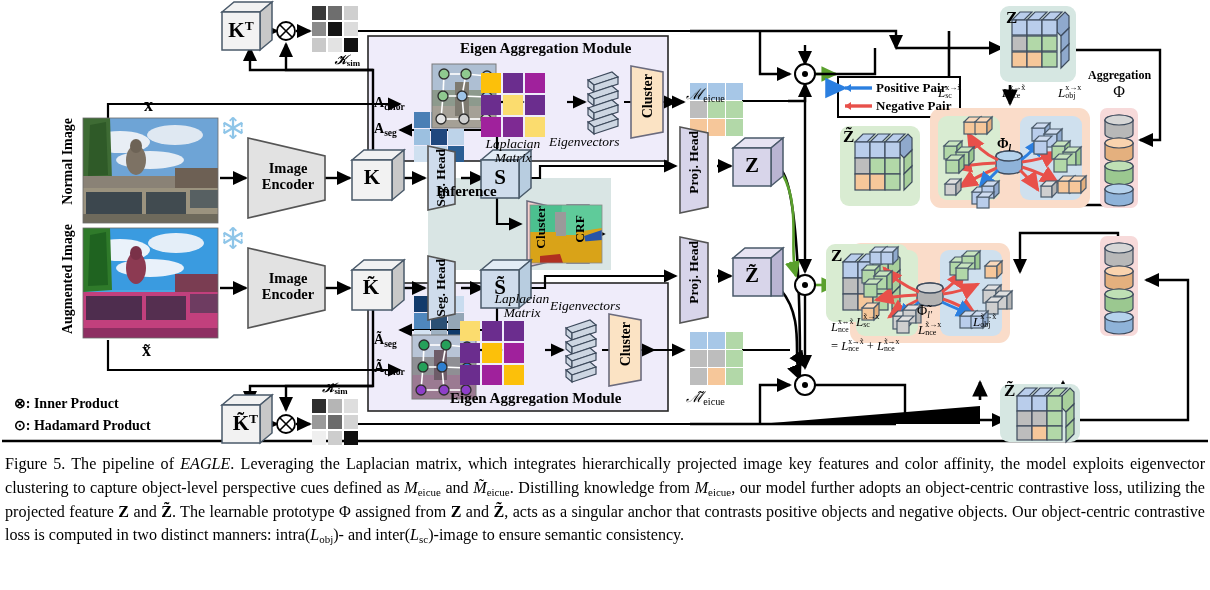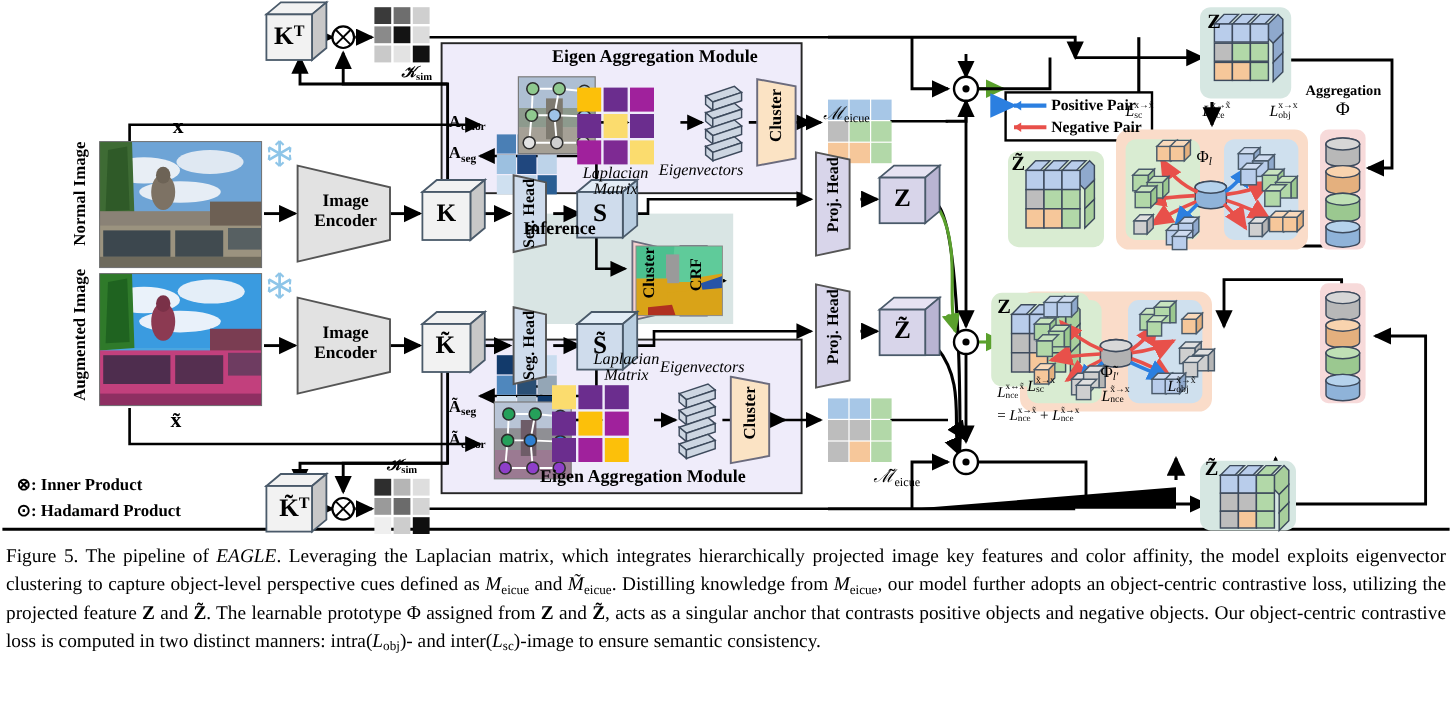--- a/index.html
+++ b/index.html
@@ -919,21 +919,21 @@
 
   <div class="lbl" style="left:460px;top:40px;font-size:15px;">Eigen Aggregation Module</div>
   <div class="lbl" style="left:450px;top:390px;font-size:15px;">Eigen Aggregation Module</div>
 
   <div class="lbl ital" style="left:479px;top:137px;width:68px;text-align:center;font-size:13.5px;line-height:1.05;font-weight:normal;font-style:italic;">Laplacian Matrix</div>
   <div class="lbl ital" style="left:549px;top:134px;font-size:13.5px;font-weight:normal;font-style:italic;">Eigenvectors</div>
   <div class="lbl ital" style="left:488px;top:292px;width:68px;text-align:center;font-size:13.5px;line-height:1.05;font-weight:normal;font-style:italic;">Laplacian Matrix</div>
   <div class="lbl ital" style="left:550px;top:298px;font-size:13.5px;font-weight:normal;font-style:italic;">Eigenvectors</div>
 
   <div class="lbl" style="left:686px;top:60px;font-size:15px;font-weight:normal;margin-top:23px;"><span class="cal">ℳ</span><span class="sub">eicue</span></div>
-  <div class="lbl" style="left:686px;top:386px;font-size:15px;font-weight:normal;margin-left:42px;"><span class="cal">ℳ̃</span><span class="sub">eicue</span></div>
+  <div class="lbl" style="left:686px;top:386px;font-size:15px;font-weight:normal;"><span class="cal">ℳ̃</span><span class="sub">eicue</span></div>
 
   <div class="lbl" style="left:436px;top:183px;font-size:15px;">Inference</div>
   <div class="lbl vtext" style="left:533px;top:206px;font-size:13.5px;">Cluster</div>
   <div class="lbl vtext" style="left:572px;top:215px;font-size:13.5px;">CRF</div>
 
   <div class="lbl" style="left:876px;top:80px;font-size:13px;">Positive Pair</div>
   <div class="lbl" style="left:876px;top:98px;font-size:13px;">Negative Pair</div>
 
   <div class="lbl" style="left:14px;top:395px;font-size:14px;"><span>⊗</span><span>: Inner Product</span></div>
   <div class="lbl" style="left:14px;top:417px;font-size:14px;"><span>⊙</span><span>: Hadamard Product</span></div>
@@ -945,21 +945,21 @@
 
   <div class="lbl" style="left:938px;top:84px;font-size:13px;font-weight:normal;">
     <span class="cal">L</span><span style="display:inline-block;vertical-align:-0.15em;font-size:.62em;line-height:1;"><span style="display:block">x→x̃</span><span style="display:block">sc</span></span>
   </div>
   <div class="lbl" style="left:1002px;top:84px;font-size:13px;font-weight:normal;">
     <span class="cal">L</span><span style="display:inline-block;vertical-align:-0.15em;font-size:.62em;line-height:1;"><span style="display:block">x→x̃</span><span style="display:block">nce</span></span>
   </div>
   <div class="lbl" style="left:1058px;top:84px;font-size:13px;font-weight:normal;">
     <span class="cal">L</span><span style="display:inline-block;vertical-align:-0.15em;font-size:.62em;line-height:1;"><span style="display:block">x→x</span><span style="display:block">obj</span></span>
   </div>
-  <div class="lbl" style="left:997px;top:124px;font-size:14px;font-weight:normal;text-align:right;"><span>Φ</span><span class="sub ital">l</span></div>
+  <div class="lbl" style="left:997px;top:136px;font-size:14px;font-weight:bold;text-align:right;"><span>Φ</span><span class="sub ital">l</span></div>
 
   <div class="lbl" style="left:856px;top:313px;font-size:13px;font-weight:normal;">
     <span class="cal">L</span><span style="display:inline-block;vertical-align:-0.15em;font-size:.62em;line-height:1;"><span style="display:block">x̃→x</span><span style="display:block">sc</span></span>
   </div>
   <div class="lbl" style="left:918px;top:321px;font-size:13px;font-weight:normal;">
     <span class="cal">L</span><span style="display:inline-block;vertical-align:-0.15em;font-size:.62em;line-height:1;"><span style="display:block">x̃→x</span><span style="display:block">nce</span></span>
   </div>
   <div class="lbl" style="left:973px;top:313px;font-size:13px;font-weight:normal;">
     <span class="cal">L</span><span style="display:inline-block;vertical-align:-0.15em;font-size:.62em;line-height:1;"><span style="display:block">x̃→x̃</span><span style="display:block">obj</span></span>
   </div>

